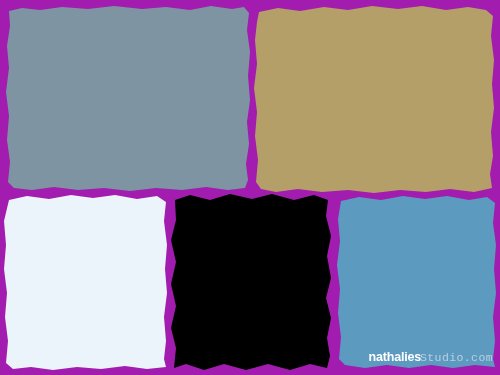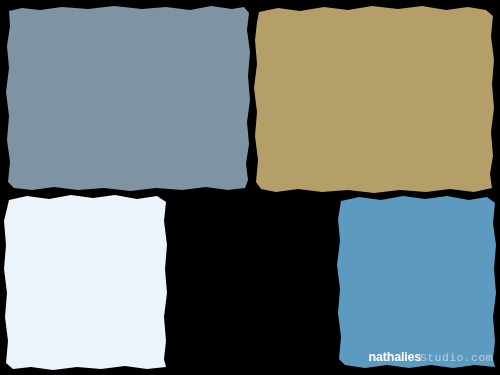--- a/index.html
+++ b/index.html
@@ -56,21 +56,21 @@
     font-weight: normal;
     font-size: 11.5px;
     letter-spacing: 0.4px;
     color: #b9cfe0;
     margin-left: -1px;
   }
 </style>
 </head>
 <body>
 
-<div id="palette-board" style="background: #000000;">
+<div id="palette-board" style="background: #a21caf;">
 
   <div class="swatch" id="swatch-slate-blue">
     <svg viewBox="0 0 248 188" preserveAspectRatio="none">
       <path fill="#7E94A3" d="M5,7 L18,4 L36,6 L58,3 L84,5 L110,2 L138,5 L162,3 L186,6 L207,2
                L228,5 L240,3 L245,9 L243,26 L246,48 L244,72 L246,96 L243,118
                L245,140 L242,160 L244,176 L241,184 L224,186 L202,183 L178,186
                L152,184 L126,187 L100,184 L74,186 L50,183 L28,186 L10,184
                L4,178 L6,158 L3,136 L5,112 L2,88 L5,64 L3,42 L6,22 Z"></path>
     </svg>
   </div>

